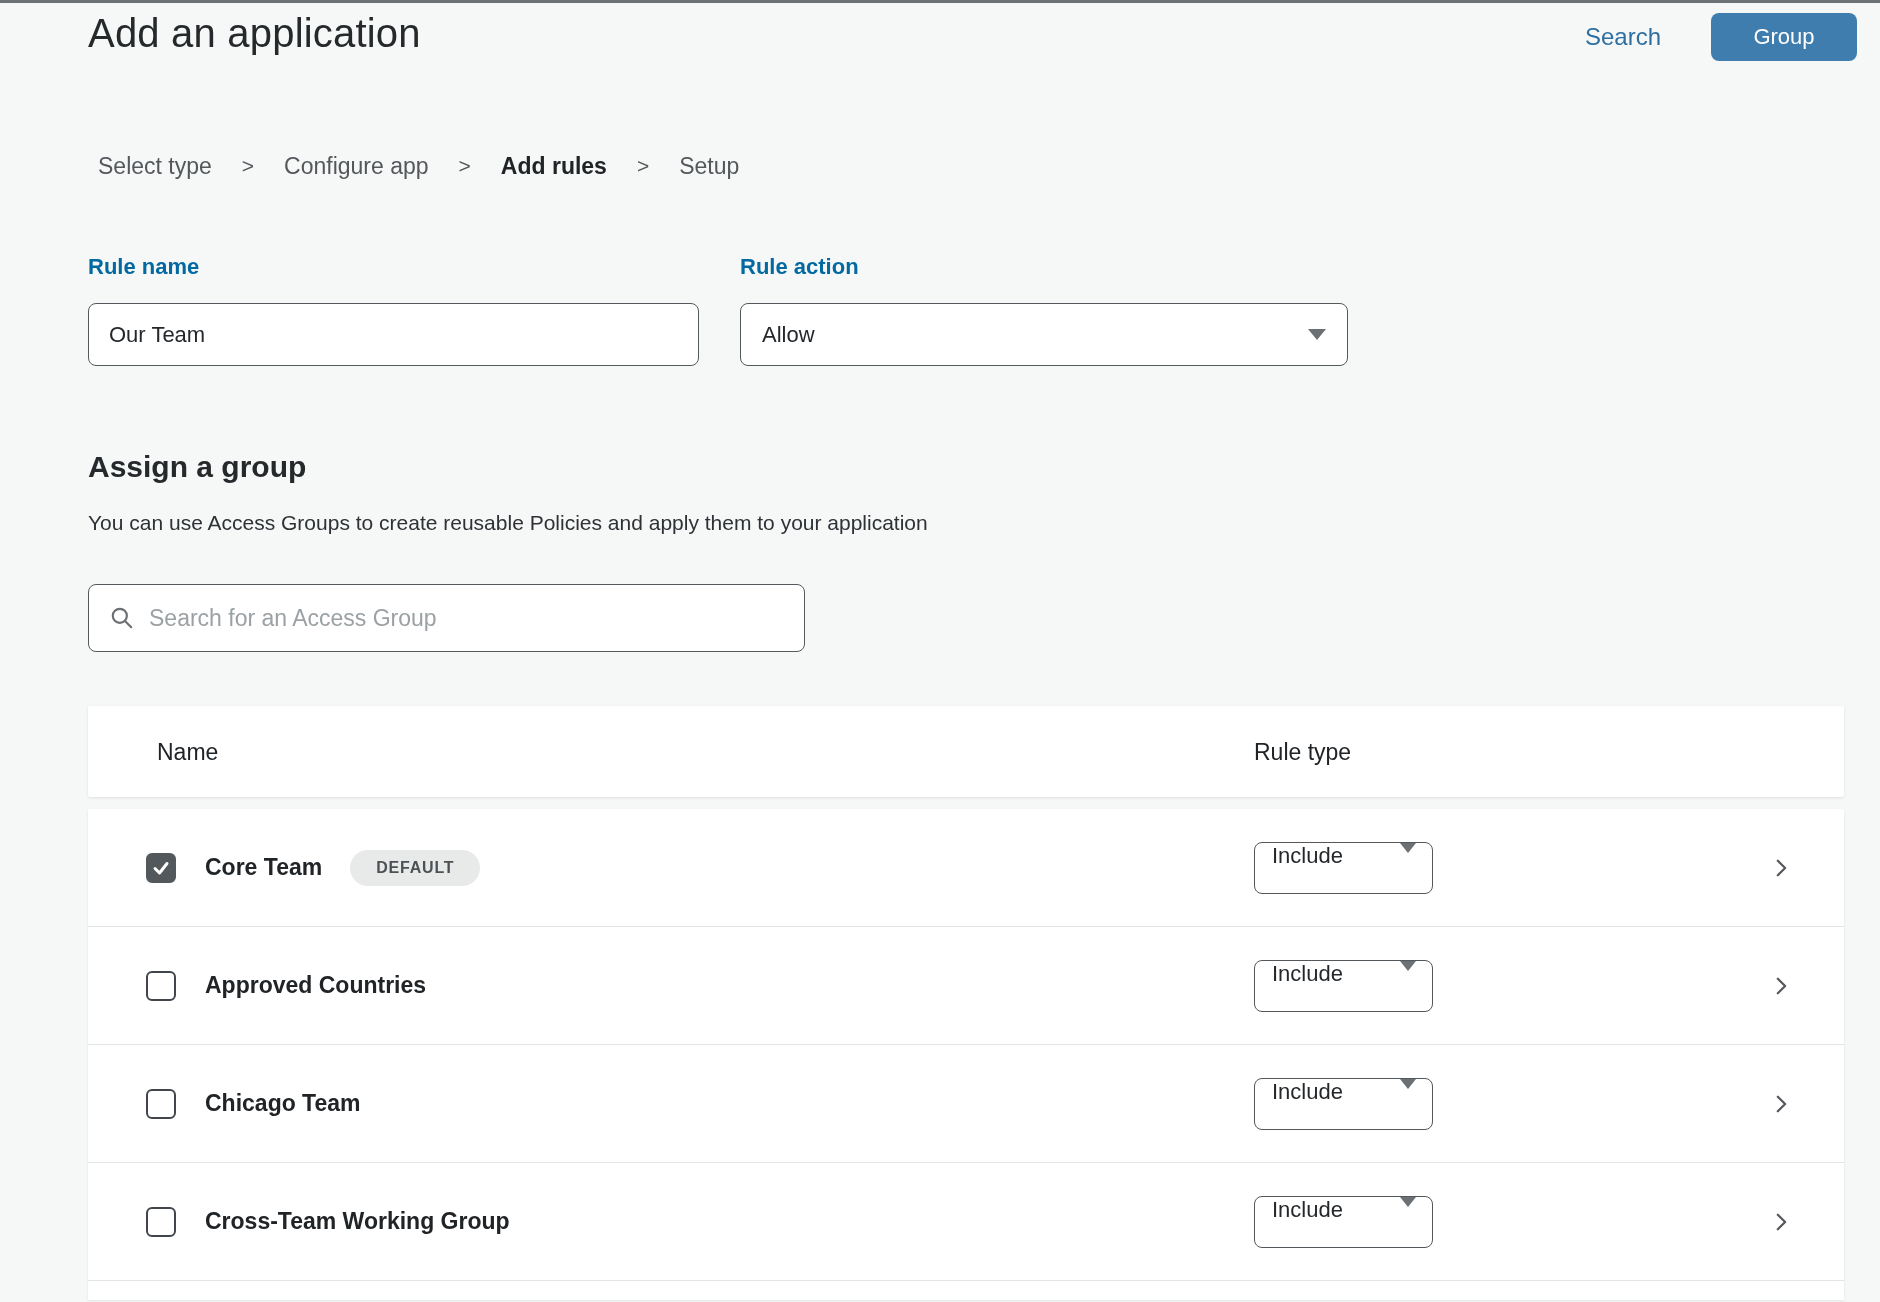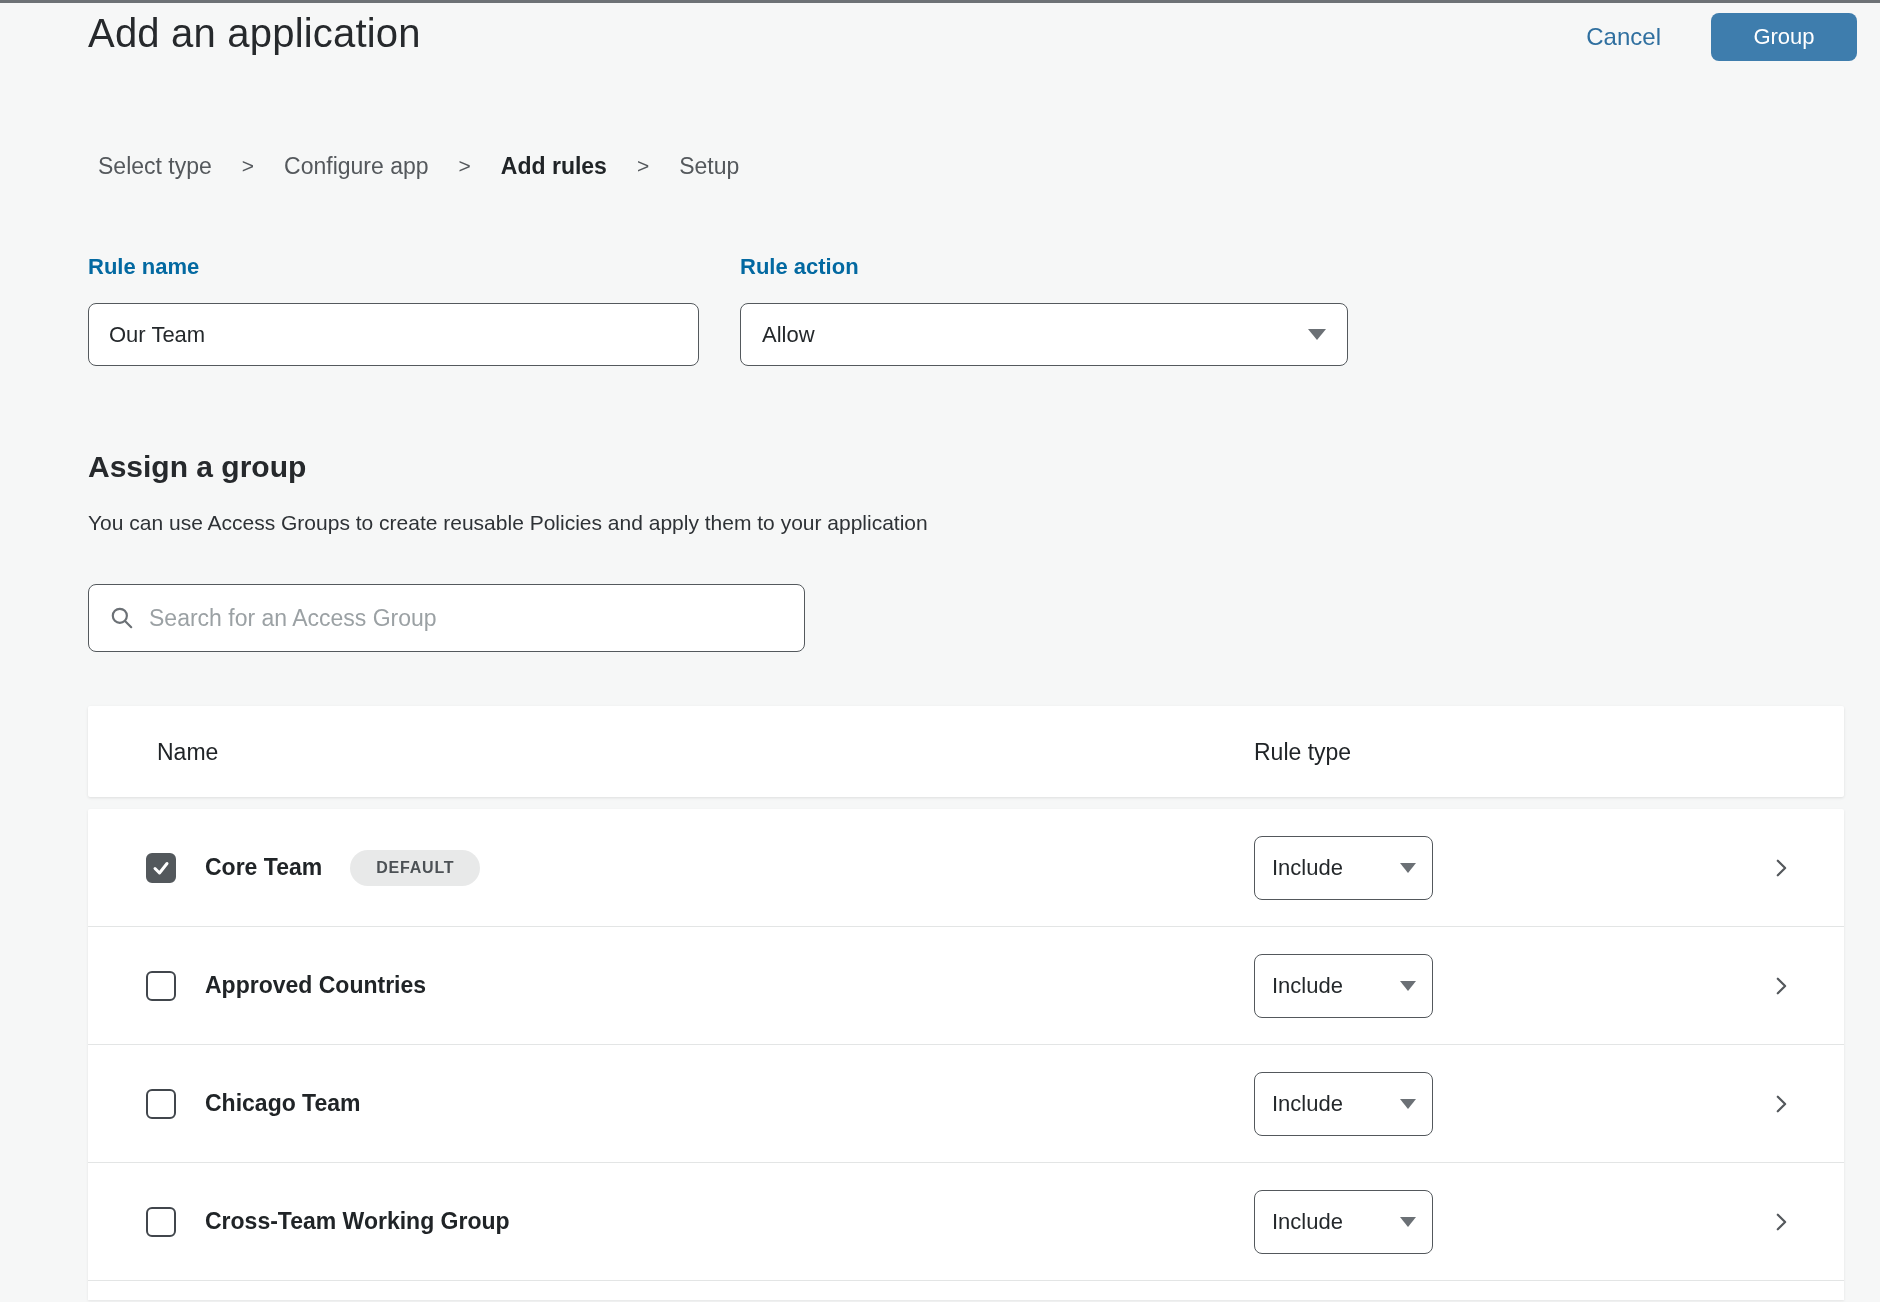--- a/index.html
+++ b/index.html
@@ -110,35 +110,35 @@
   .checkbox svg { display: none; }
   .checkbox.checked svg { display: block; }
   .row-name { margin-left: 29px; font-size: 23px; font-weight: 700; color: #202427; }
   .badge {
     margin-left: 28px; height: 36px; padding: 0 26px; border-radius: 18px;
     background: #e8e9e9; color: #4c5155; font-size: 16px; font-weight: 700;
     letter-spacing: 0.8px; display: flex; align-items: center;
   }
   .include-select {
     position: absolute; left: 1166px; top: 50%; transform: translateY(-50%);
-    width: 179px; height: 64px; border: 1.5px solid #53585c; border-radius: 8px;
-    background: #ffffff; display: flex; align-items: center; justify-content: space-between;
+    width: 179px; height: 52px; border: 1.5px solid #53585c; border-radius: 8px;
+    background: #ffffff; display: flex; align-items: flex-start; justify-content: space-between;
     padding: 0 16px 0 17px; font-size: 22px; color: #24282b; cursor: pointer;
   }
   .row-chevron { position: absolute; left: 1682px; top: 50%; transform: translateY(-50%); cursor: pointer; }
 </style>
 </head>
 <body>
 
 <div class="top-line"></div>
 
 <div class="page-header">
   <div class="page-title">Add an application</div>
   <div class="header-actions">
-    <button class="cancel-link">Cancel</button>
+    <button class="cancel-link">Search</button>
     <button class="next-btn">Group</button>
   </div>
 </div>
 
 <div class="breadcrumb" id="breadcrumb">
     <span class="crumb">Select type</span>
     <span class="crumb-sep">&gt;</span>
     <span class="crumb">Configure app</span>
     <span class="crumb-sep">&gt;</span>
     <span class="crumb active">Add rules</span>

